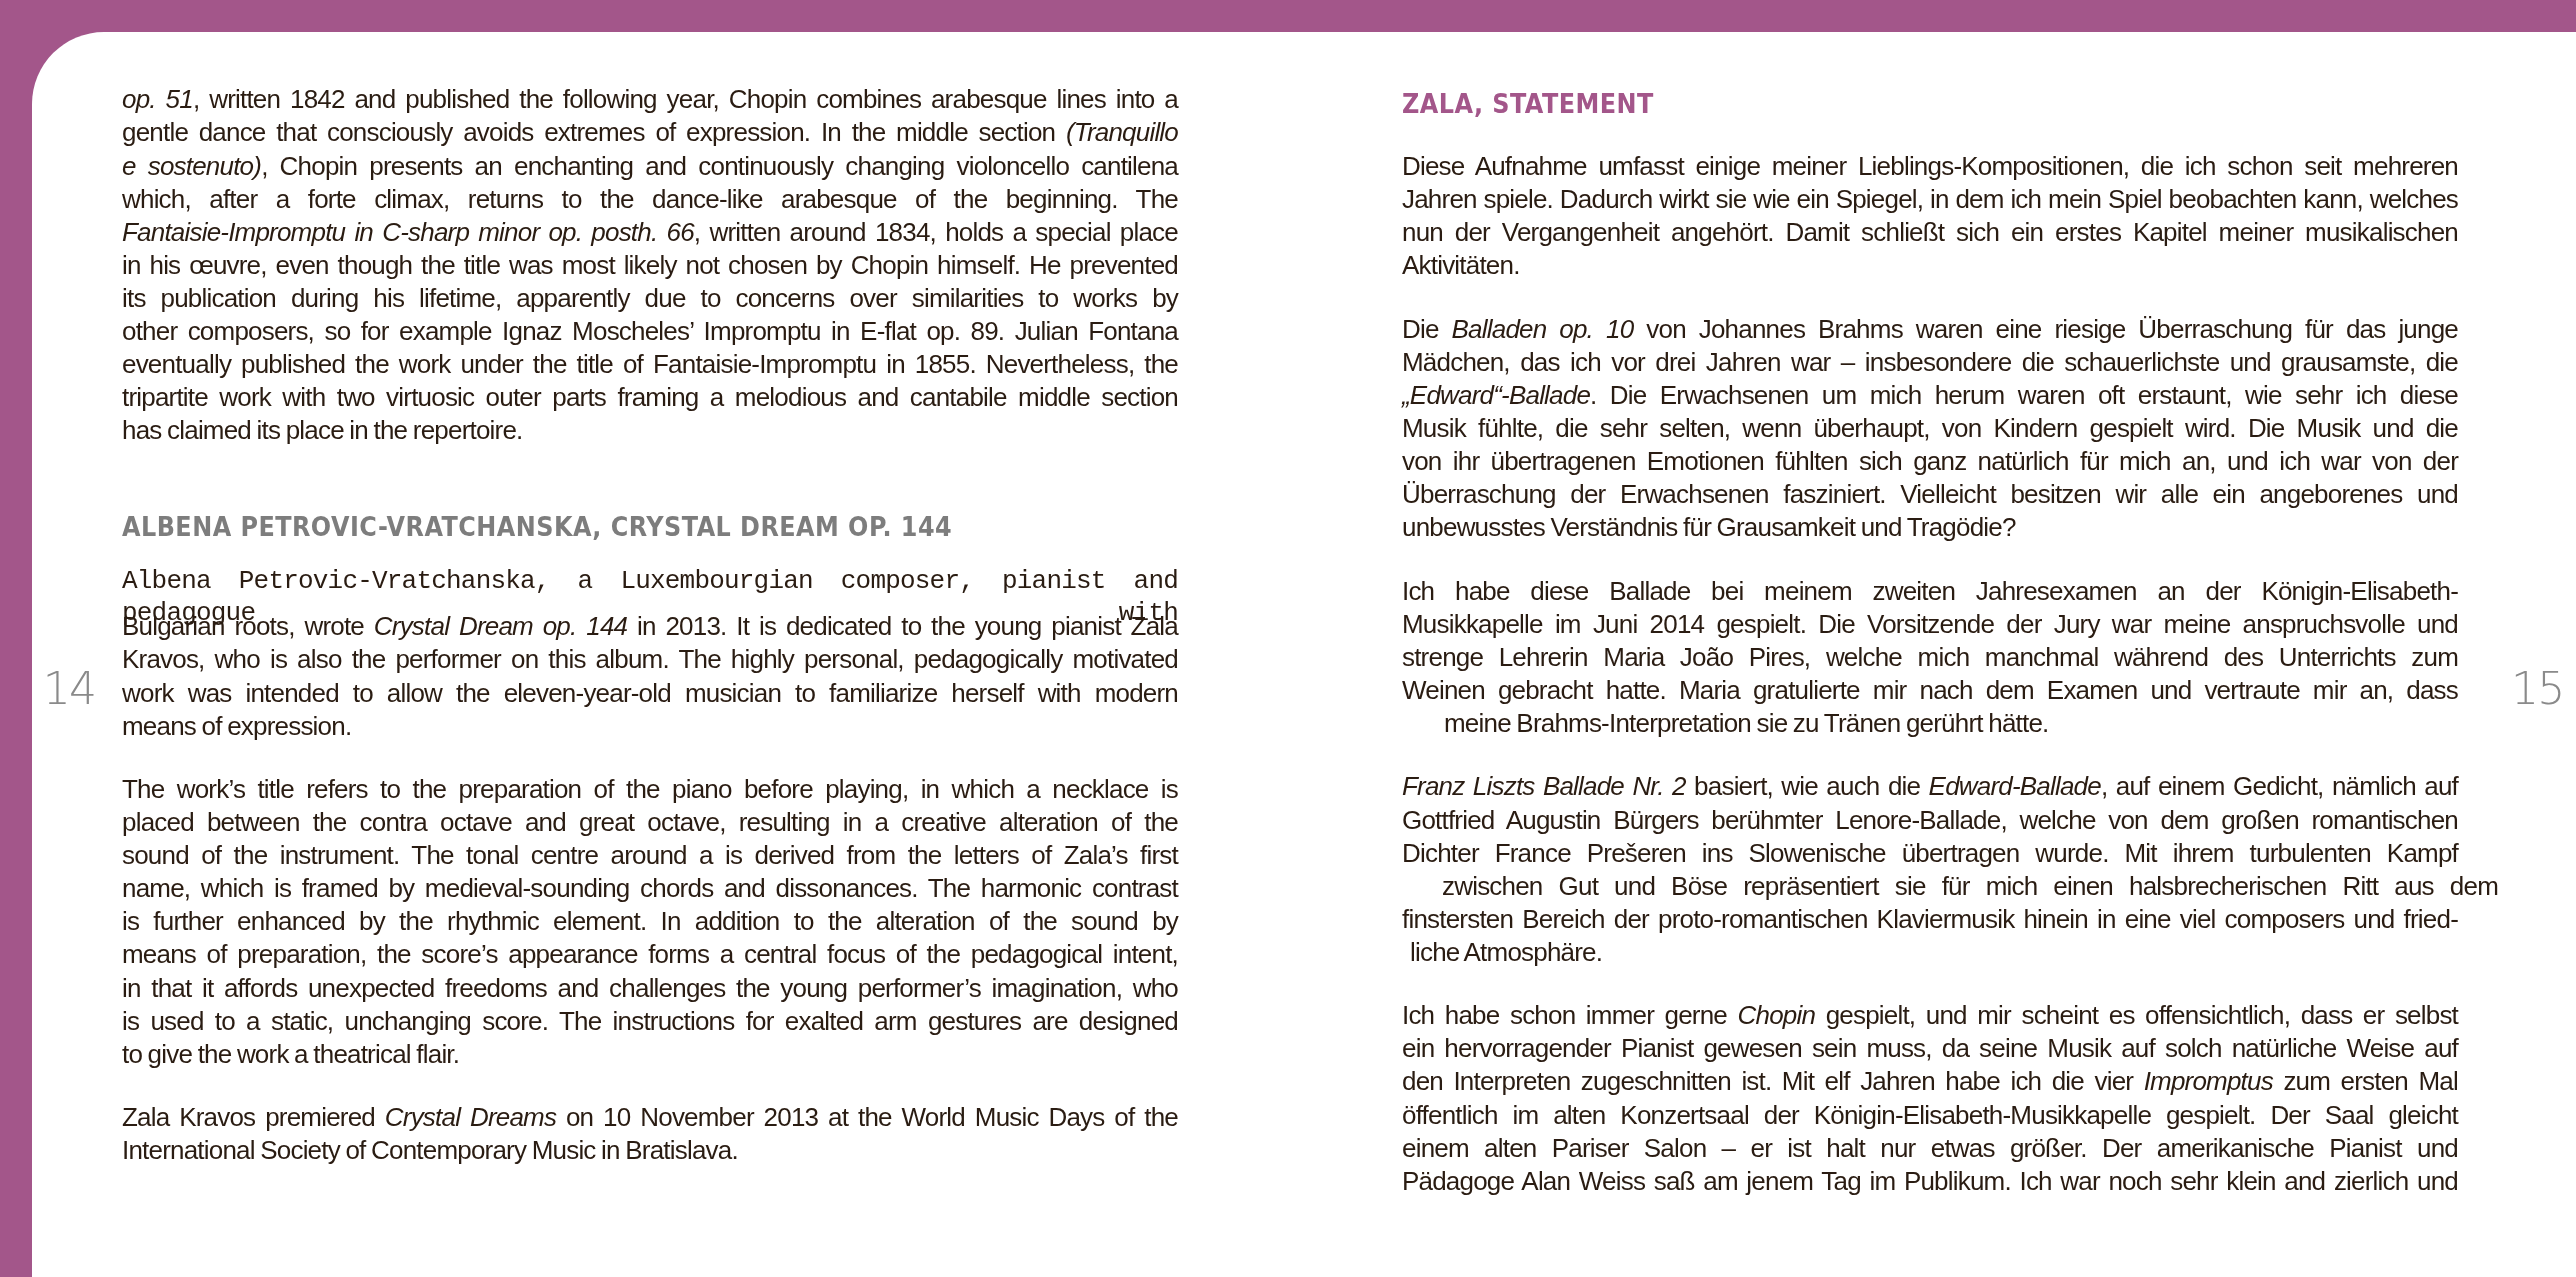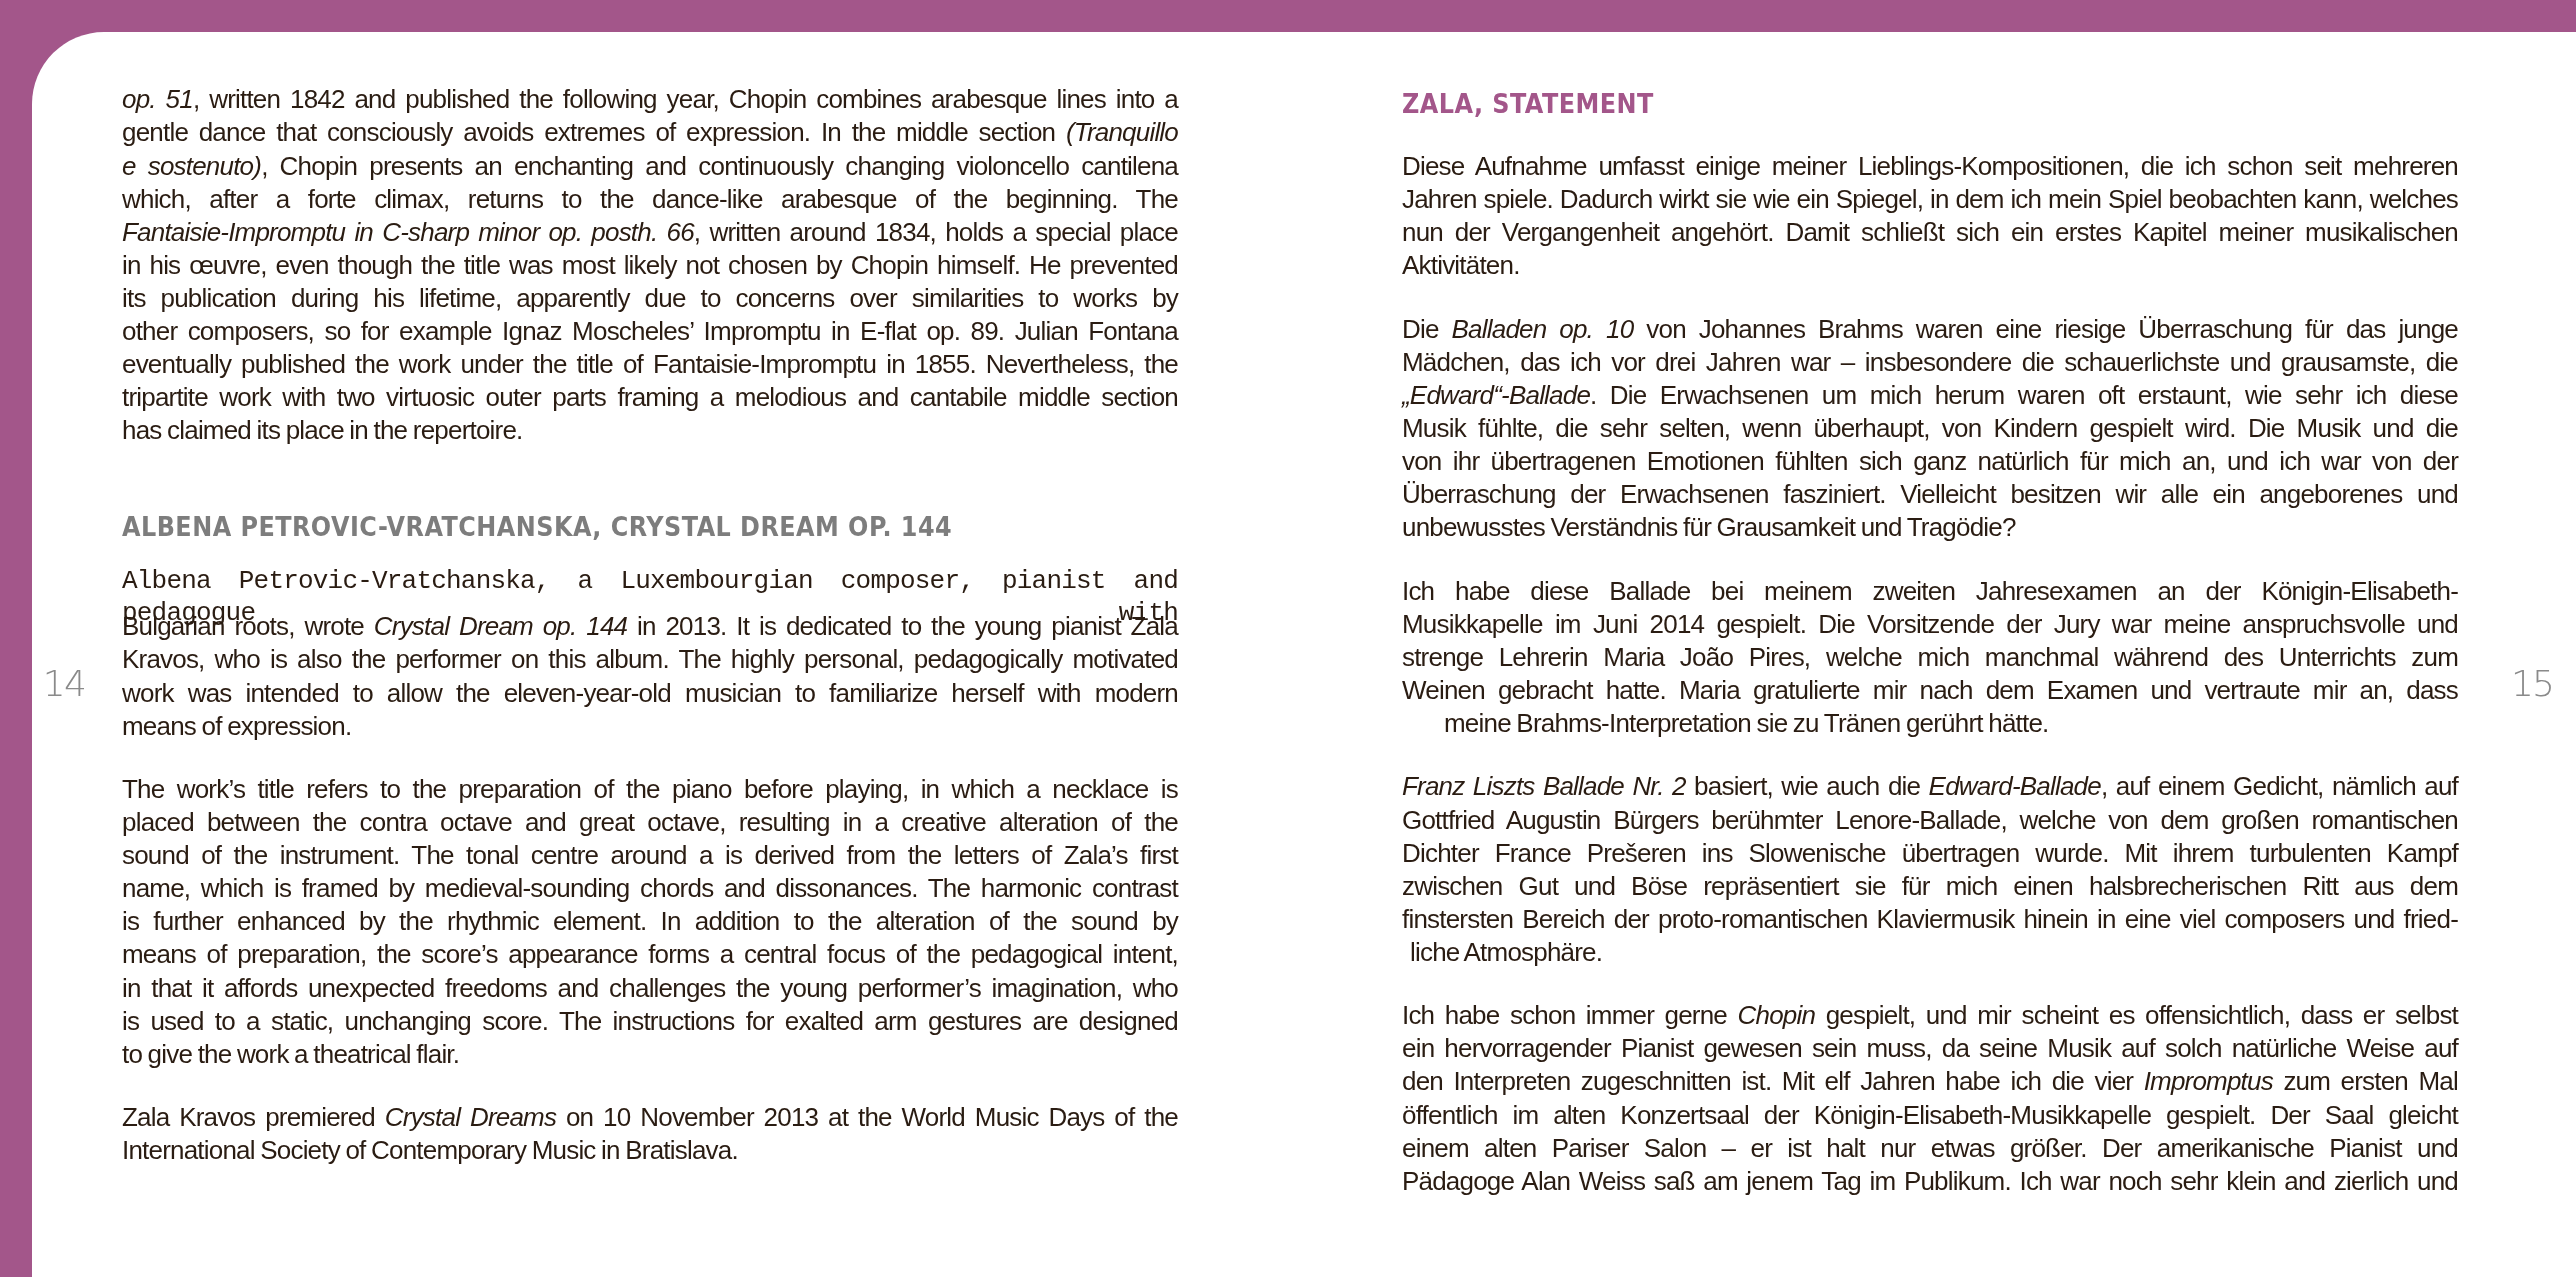--- a/index.html
+++ b/index.html
@@ -10,21 +10,21 @@
     font-family: "Liberation Sans", "DejaVu Sans", sans-serif;
   }
   .sheet {
     position: absolute; left: 32px; top: 32px;
     width: 2544px; height: 1246px;
     background: #ffffff;
     border-top-left-radius: 72px;
   }
   .page-num {
     position: absolute; top: 631px;
-    font-size: 36px; color: #8a8a8a;
+    font-size: 44px; color: #8a8a8a;
     font-family: "DejaVu Sans", sans-serif; font-weight: 300;
     letter-spacing: -1.8px;
   }
   .col {
     position: absolute; top: 0;
   }
   .col-left { left: 122px; width: 1056px; }
   .col-right { left: 1399px; width: 1056px; }
   .line {
     position: absolute; left: 0; width: 100%;
@@ -195,21 +195,21 @@
       </div>
       <div class="line" style="top: 738px;">
         <span class="inner"><i>Franz Liszts Ballade Nr. 2</i><span> basiert, wie auch die </span><i>Edward-Ballade</i><span>, auf einem Gedicht, nämlich auf</span></span>
       </div>
       <div class="line" style="top: 772px;">
         <span class="inner"><span>Gottfried Augustin Bürgers berühmter Lenore-Ballade, welche von dem großen romantischen</span></span>
       </div>
       <div class="line" style="top: 805px;">
         <span class="inner"><span>Dichter France Prešeren ins Slowenische übertragen wurde. Mit ihrem turbulenten Kampf</span></span>
       </div>
-      <div class="line" style="top: 838px;">
+      <div class="line" style="top: 838px; margin-left: 40px;">
         <span class="inner"><span>zwischen Gut und Böse repräsentiert sie für mich einen halsbrecherischen Ritt aus dem</span></span>
       </div>
       <div class="line" style="top: 871px;">
         <span class="inner"><span>finstersten Bereich der proto-romantischen Klaviermusik hinein in eine viel composers und fried-</span></span>
       </div>
       <div class="line last" style="top: 904px; margin-left: 8px;">
         <span class="inner"><span>liche Atmosphäre.</span></span>
       </div>
       <div class="line" style="top: 967px;">
         <span class="inner"><span>Ich habe schon immer gerne </span><i>Chopin</i><span> gespielt, und mir scheint es offensichtlich, dass er selbst</span></span>

